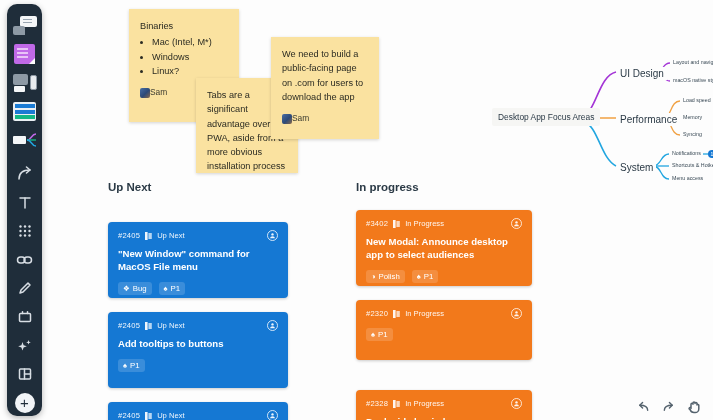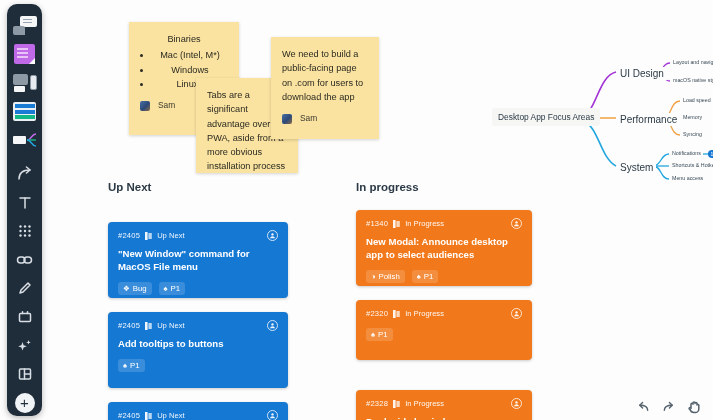--- a/index.html
+++ b/index.html
@@ -106,29 +106,29 @@
     font-size: 9.2px;
     line-height: 1.55;
     color: #2b2b22;
     overflow: hidden;
   }
   .note .note-title { margin-bottom: 2px; }
   .note ul { margin: 0 0 0 12px; }
   .note li { list-style: disc; }
   .note-body { white-space: pre-wrap; }
   .author {
-    display: flex; align-items: center; gap: 8px;
+    display: flex; align-items: center; gap: 0;
     font-size: 8.4px; color: #3b3b2f; margin-top: 8px;
   }
   .avatar-sm {
     width: 10px; height: 10px; border-radius: 2px;
     background: linear-gradient(135deg,#4a6fa5 0%,#2d4a78 55%,#8a6a4b 100%);
     flex: none;
   }
-  #note-binaries { left: 129px; top: 22px; width: 110px; height: 113px; text-align: center; }
+  #note-binaries { left: 129px; top: 9px; width: 110px; height: 113px; }
   #note-tabs     { left: 196px; top: 78px; width: 102px; height: 95px; }
   #note-public   { left: 271px; top: 37px; width: 108px; height: 102px; }
 
   
   .col-title {
     position: absolute;
     font-size: 11.5px; font-weight: bold; color: #2b3a46;
   }
   #col-upnext { left: 108px; top: 181px; }
   #col-inprog { left: 356px; top: 181px; }
@@ -312,21 +312,21 @@
               <circle cx="5" cy="3.4" r="1.7" fill="#fff"></circle>
               <path d="M1.6 9c0-2 1.6-3.1 3.4-3.1S8.4 7 8.4 9z" fill="#fff"></path>
             </svg>
         </span>
       </div>
       <div class="card-title">Investigate why links open in browser</div>
     </div>
 
     <div class="card orange" id="card-o1">
       <div class="card-head">
-        <span class="tid">#1340</span>
+        <span class="tid">#3402</span>
         <svg class="status-ico" viewBox="0 0 7 8">
           <rect x="0" y="0" width="2.6" height="8" fill="#ffffff"></rect>
           <rect x="3.4" y="1" width="3.4" height="6" fill="#ffffff" opacity=".75"></rect>
         </svg>
         <span>In Progress</span>
         <span class="spacer"></span>
         <span class="assignee">
           <svg width="7" height="7" viewBox="0 0 10 10">
               <circle cx="5" cy="3.4" r="1.7" fill="#fff"></circle>
               <path d="M1.6 9c0-2 1.6-3.1 3.4-3.1S8.4 7 8.4 9z" fill="#fff"></path>

